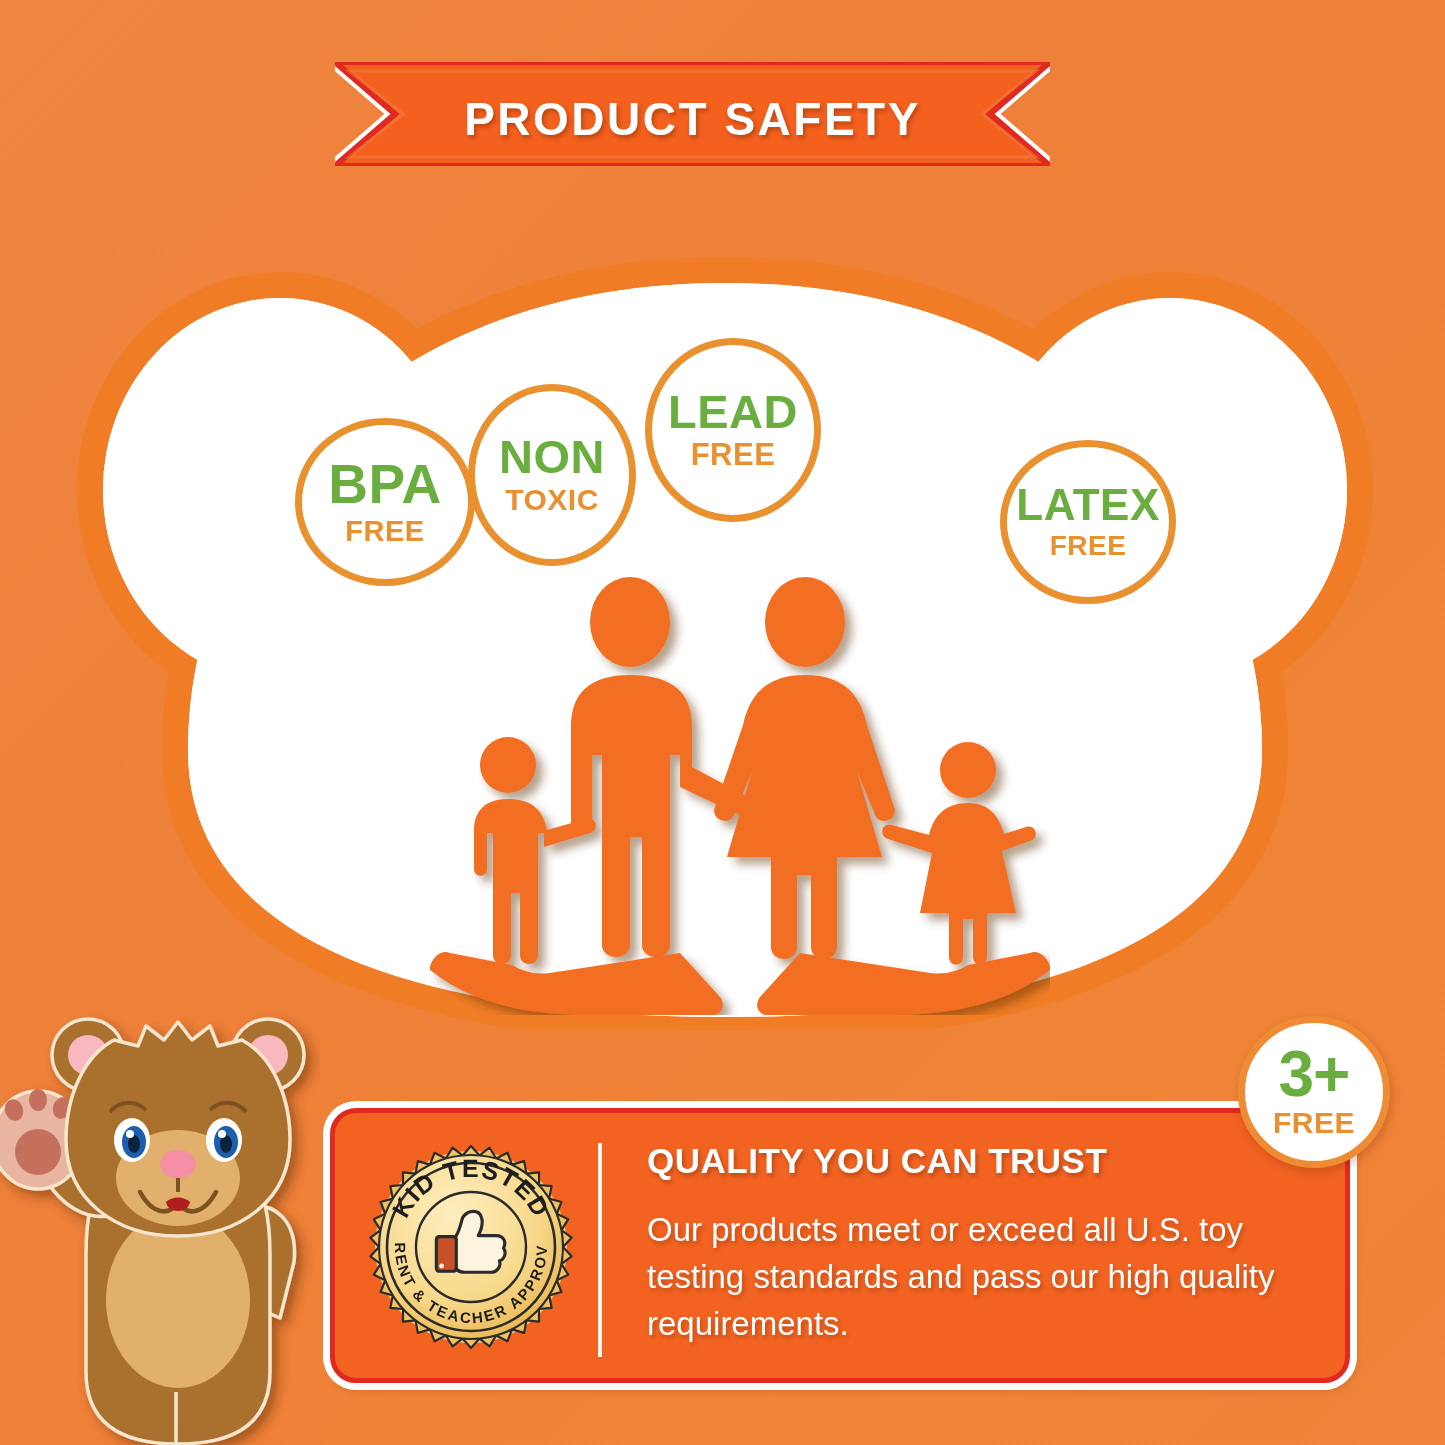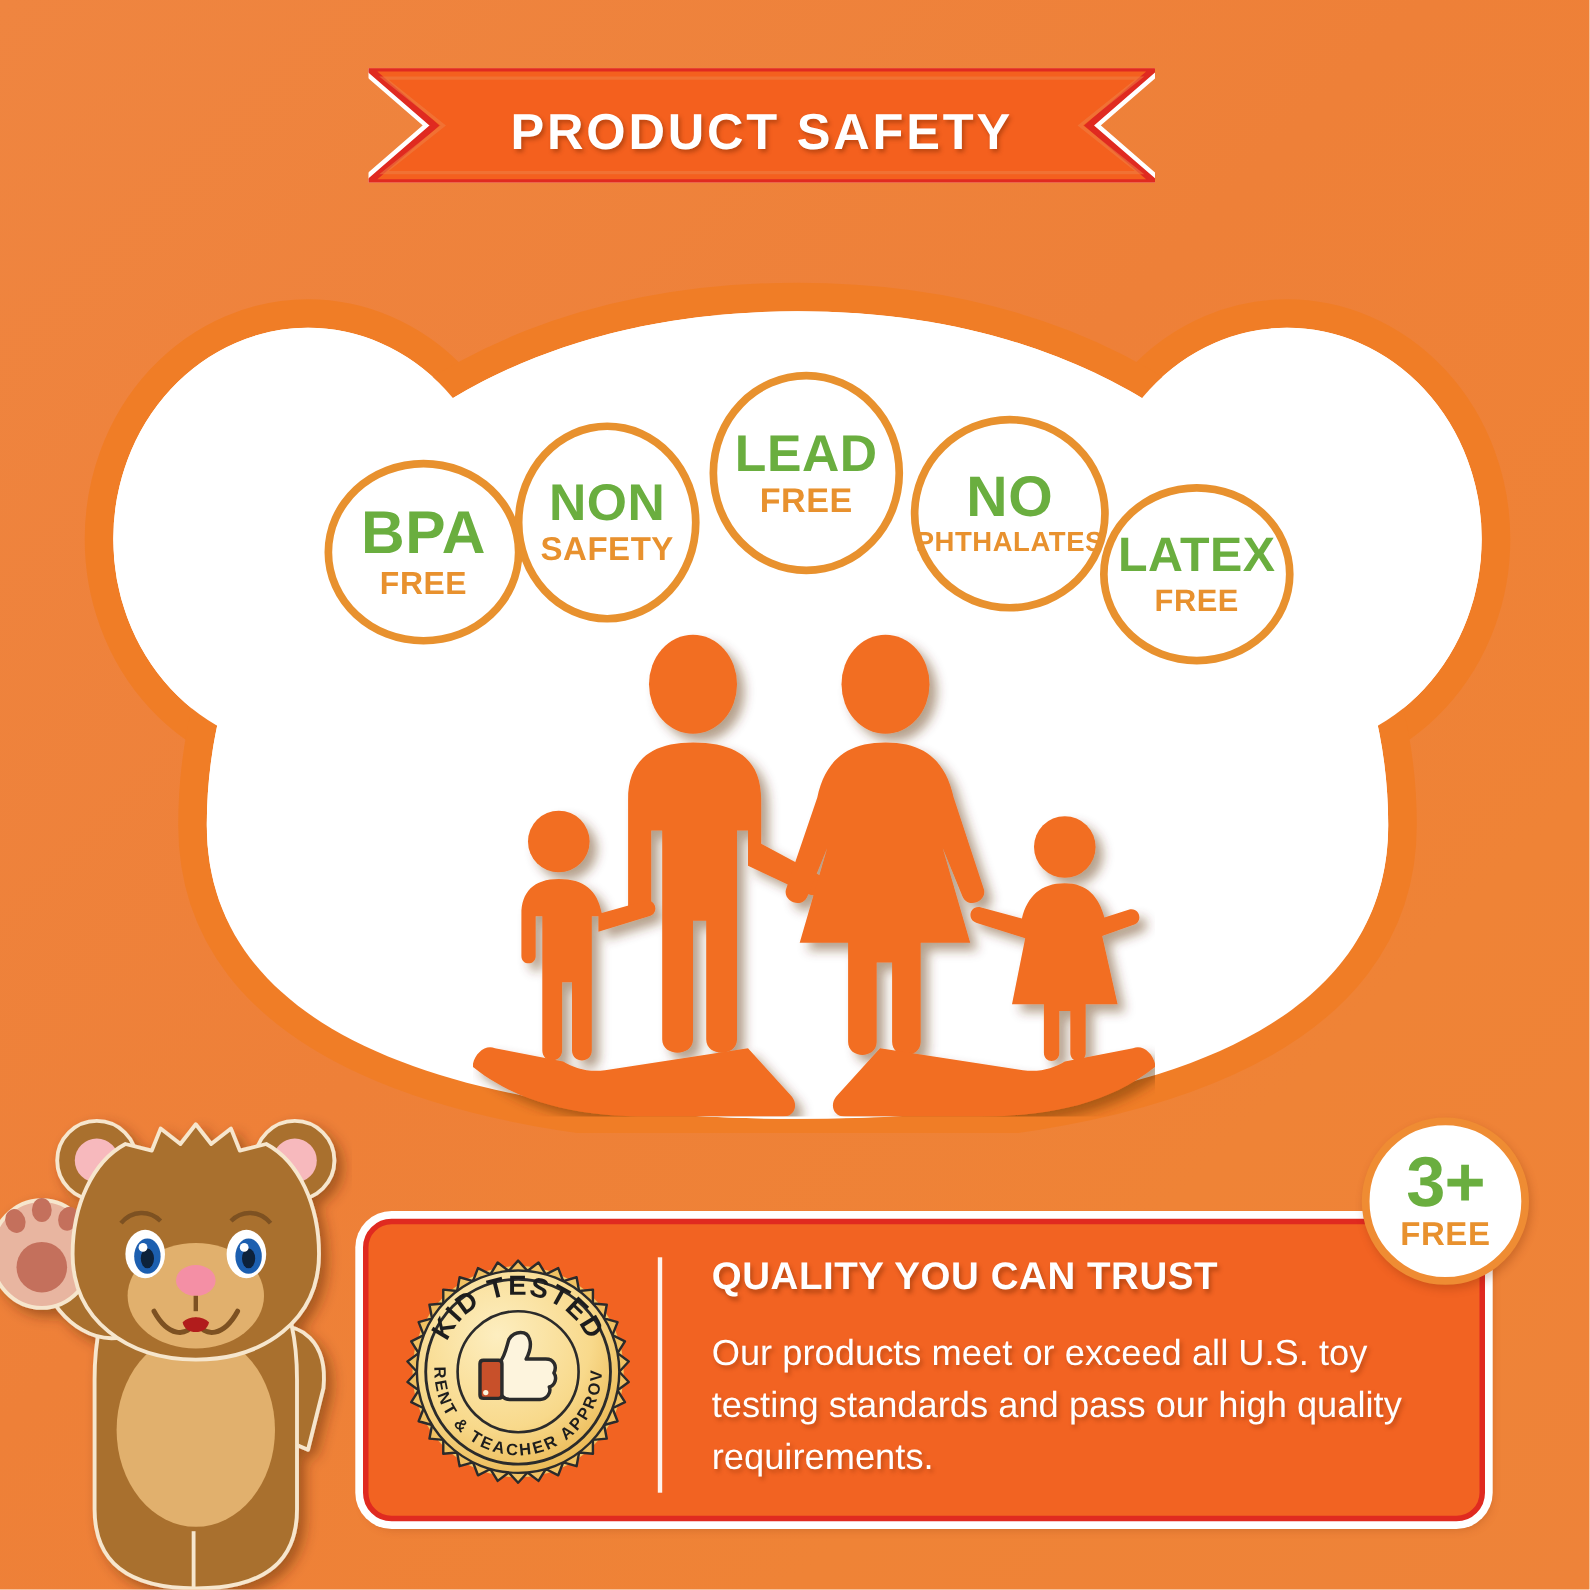--- a/index.html
+++ b/index.html
@@ -122,32 +122,28 @@
     </g>
   </svg>
 
   <div class="badge" id="badge-bpa">
     <span class="g">BPA</span>
     <span class="o">FREE</span>
   </div>
 
   <div class="badge" id="badge-nontoxic">
     <span class="g">NON</span>
-    <span class="o">SAFETY</span>
+    <span class="o">TOXIC</span>
   </div>
 
   <div class="badge" id="badge-lead">
     <span class="g">LEAD</span>
     <span class="o">FREE</span>
   </div>
 
-  <div class="badge" id="badge-phthalates">
-    <span class="g">NO</span>
-    <span class="o">PHTHALATES</span>
-  </div>
 
   <div class="badge" id="badge-latex">
     <span class="g">LATEX</span>
     <span class="o">FREE</span>
   </div>
 
   <svg id="family" viewBox="0 0 620 440">
     <defs>
       <filter id="fsh" x="-30%" y="-30%" width="180%" height="180%">
         <feDropShadow dx="7" dy="7" stdDeviation="5" flood-color="#5a2a08" flood-opacity=".45"></feDropShadow>

